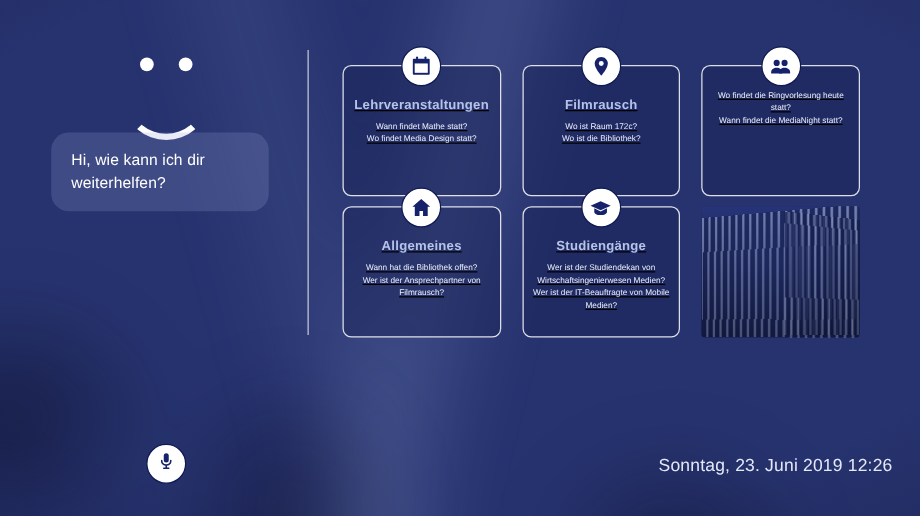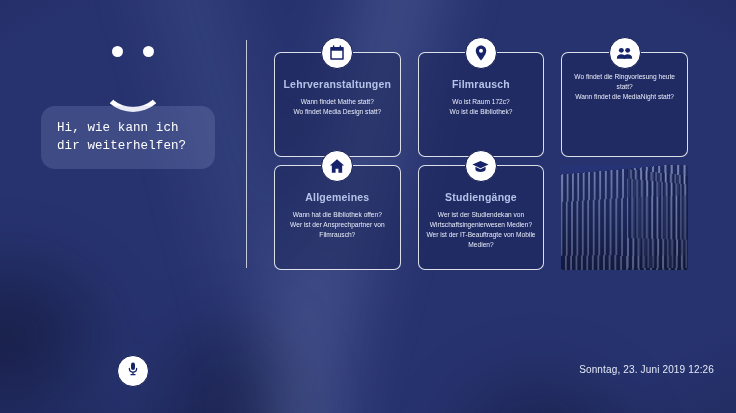--- a/index.html
+++ b/index.html
@@ -36,21 +36,21 @@
       radial-gradient(ellipse 170px 140px at 70% 94%, rgba(10,12,36,.40), rgba(10,12,36,0) 70%);
     filter: blur(22px);
   }
   #vignette {
     position:absolute; inset:0;
     background: radial-gradient(ellipse 120% 110% at 50% 45%, rgba(0,0,0,0) 50%, rgba(6,9,28,.42) 100%);
     pointer-events:none;
   }
 
   
-  #assistant { position:absolute; left:0; top:0; width:246px; height:319px;font-family:Liberation Mono, monospace; }
+  #assistant { position:absolute; left:0; top:0; width:246px; height:319px; }
   #smiley { position:absolute; left:96px; top:46px; width:74px; height:44px; }
   #smiley .eye {
     position:absolute; top:0; width:11px; height:11px;
     border-radius:50%; background:#fff;
   }
   #smiley .eye.l { left:16px; }
   #smiley .eye.r { left:47px; }
   #smiley .mouth {
     position:absolute; left:5px; top:10px; width:64px; height:56px;
     border:5px solid #fff; border-radius:50%;
@@ -73,20 +73,21 @@
   }
 
   
   #grid {
     position:absolute; left:274px; top:52px;
     width:414px; height:218px;
     display:grid;
     grid-template-columns: repeat(3, 1fr);
     grid-template-rows: repeat(2, 1fr);
     gap:8px 17px;
+    text-decoration:underline;
   }
   .card {
     position:relative;
     border:1.2px solid rgba(255,255,255,.85);
     border-radius:7px;
     background: rgba(24,34,84,.42);
     padding:19px 7px 8px 7px;
     text-align:center;
     overflow:visible;
   }
@@ -161,21 +162,21 @@
     position:absolute; left:117px; top:355px;
     width:32px; height:32px; border-radius:50%;
     background:#fff; border:1.6px solid #101a52;
     display:flex; align-items:center; justify-content:center;
     cursor:pointer;
   }
 
   
   #datetime {
     position:absolute; right:22px; top:364px;
-    font-size:10px; color:#e4e9f8; letter-spacing:.15px;
+    font-size:14px; color:#e4e9f8; letter-spacing:.15px;
   }
 </style>
 </head>
 <body>
 
 <div id="bg">
   <div class="layer l1"></div>
   <div class="layer l2"></div>
   <div class="layer l3"></div>
 </div>

